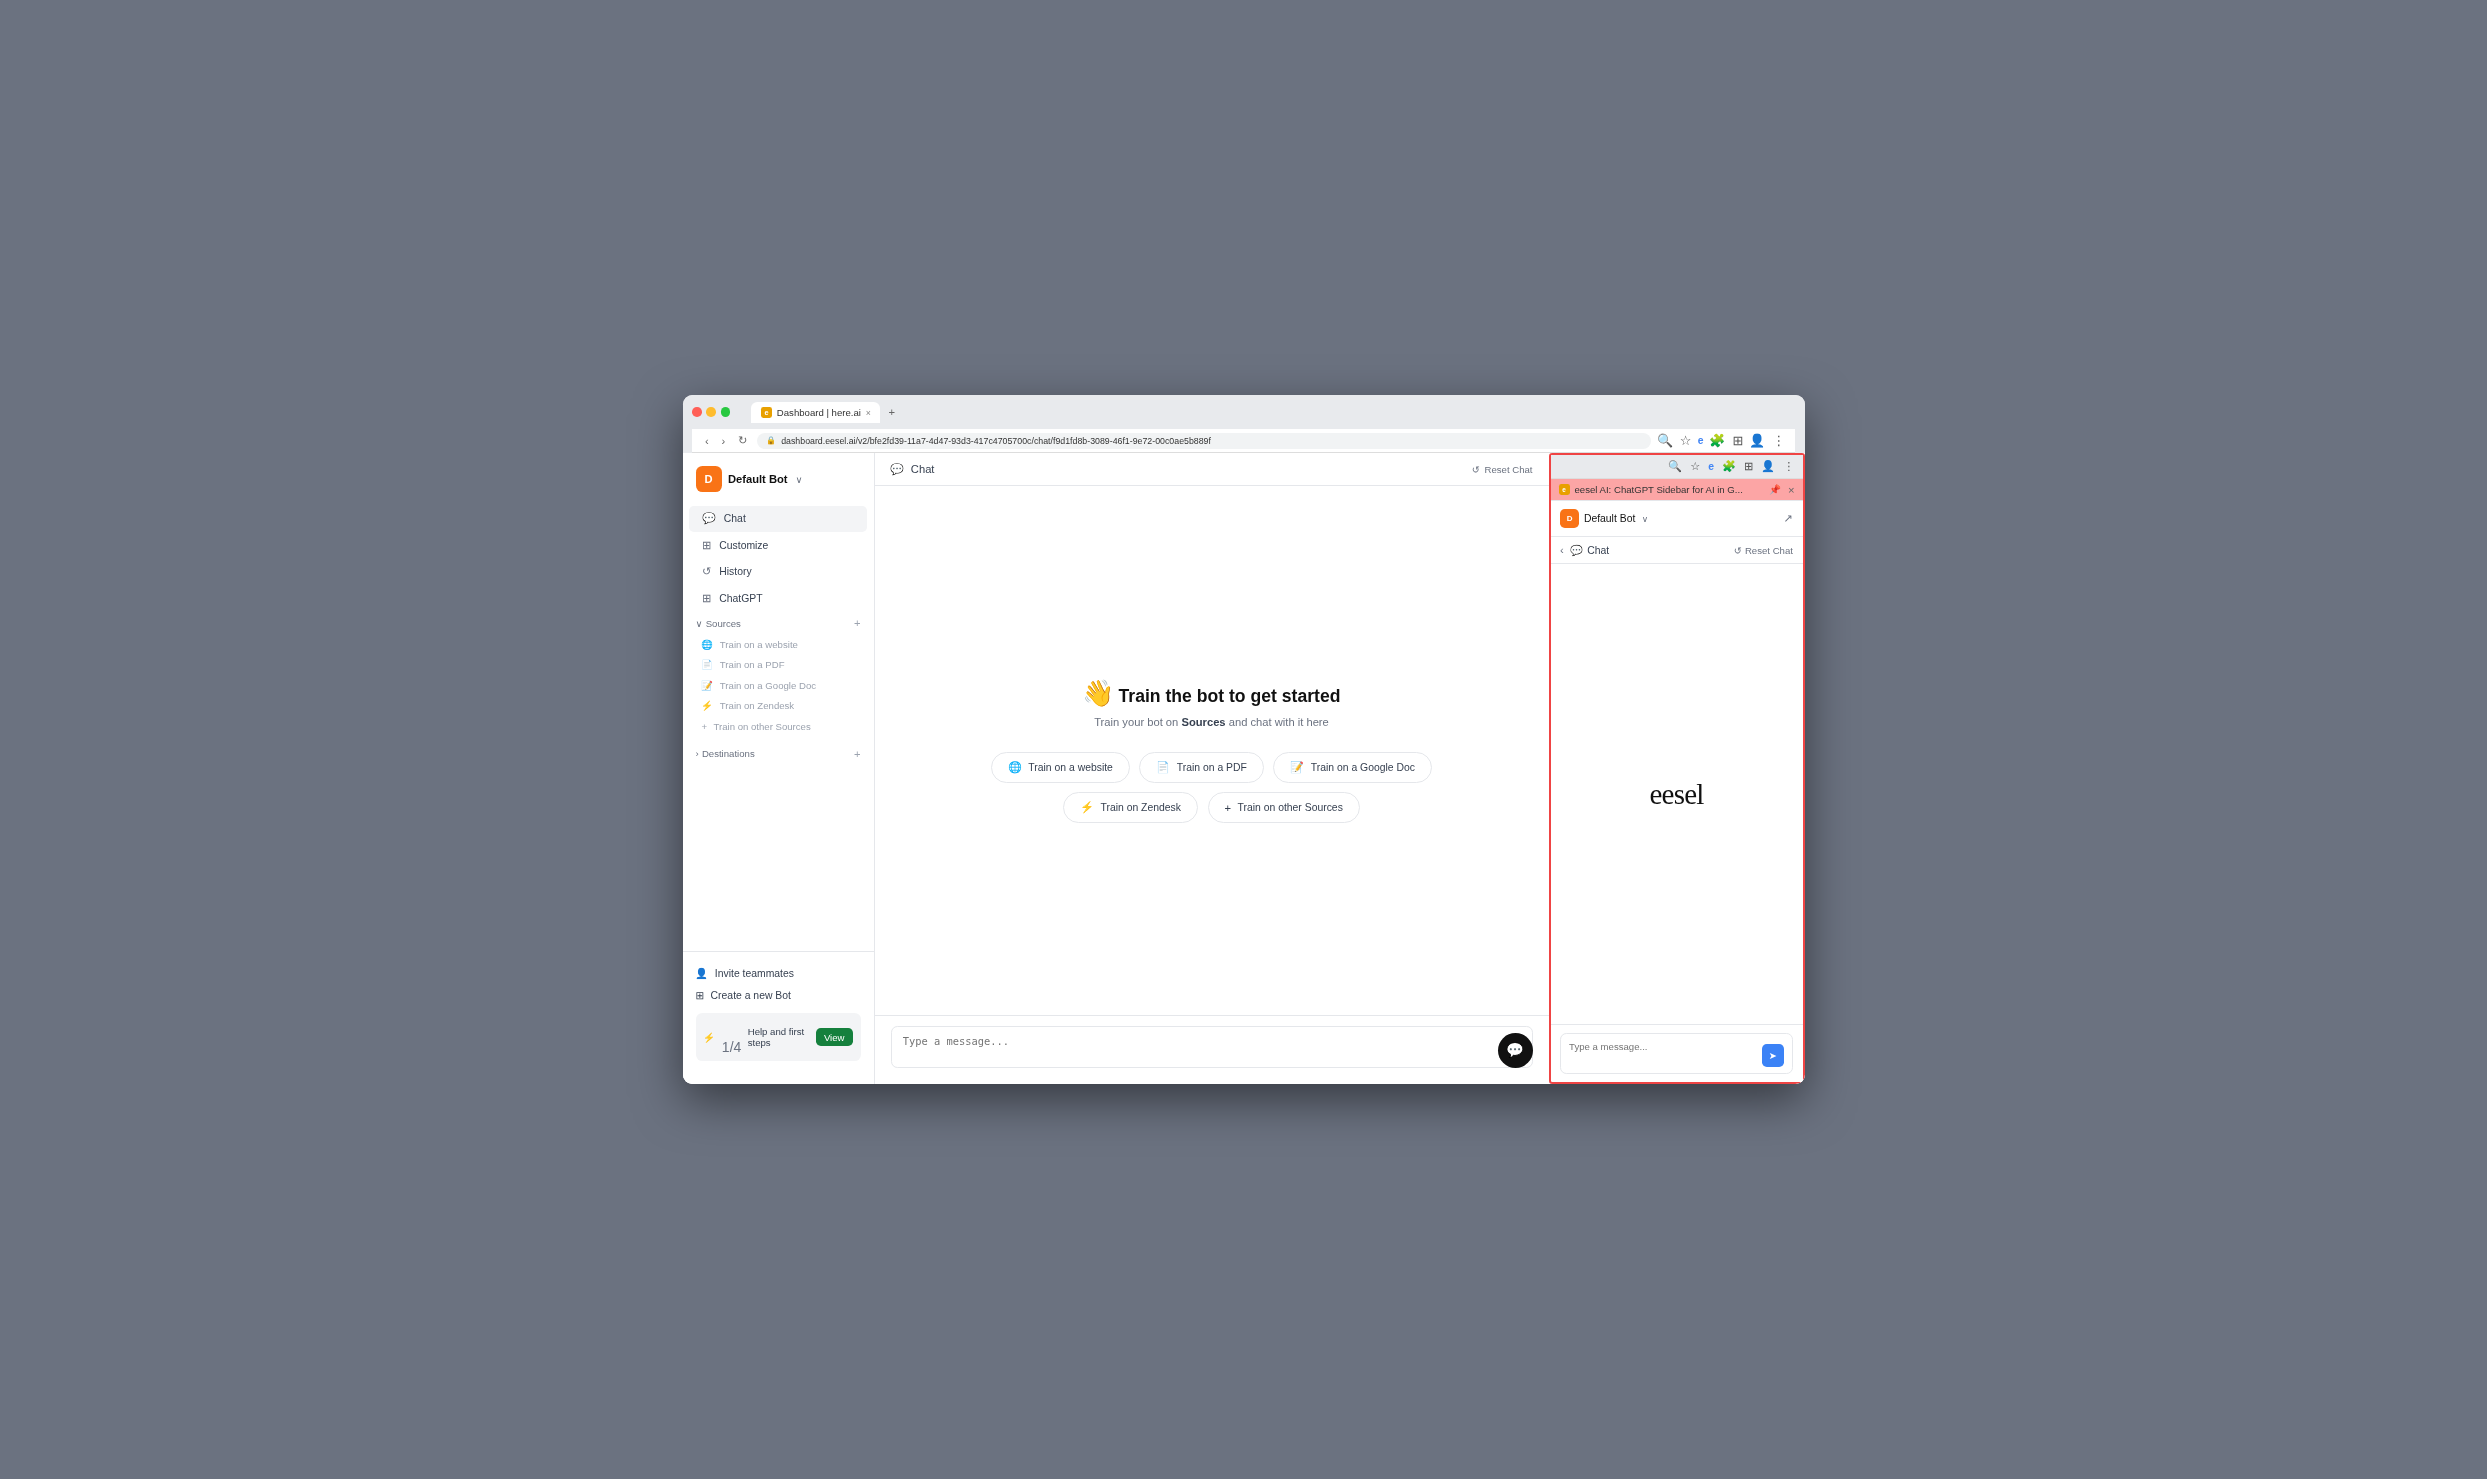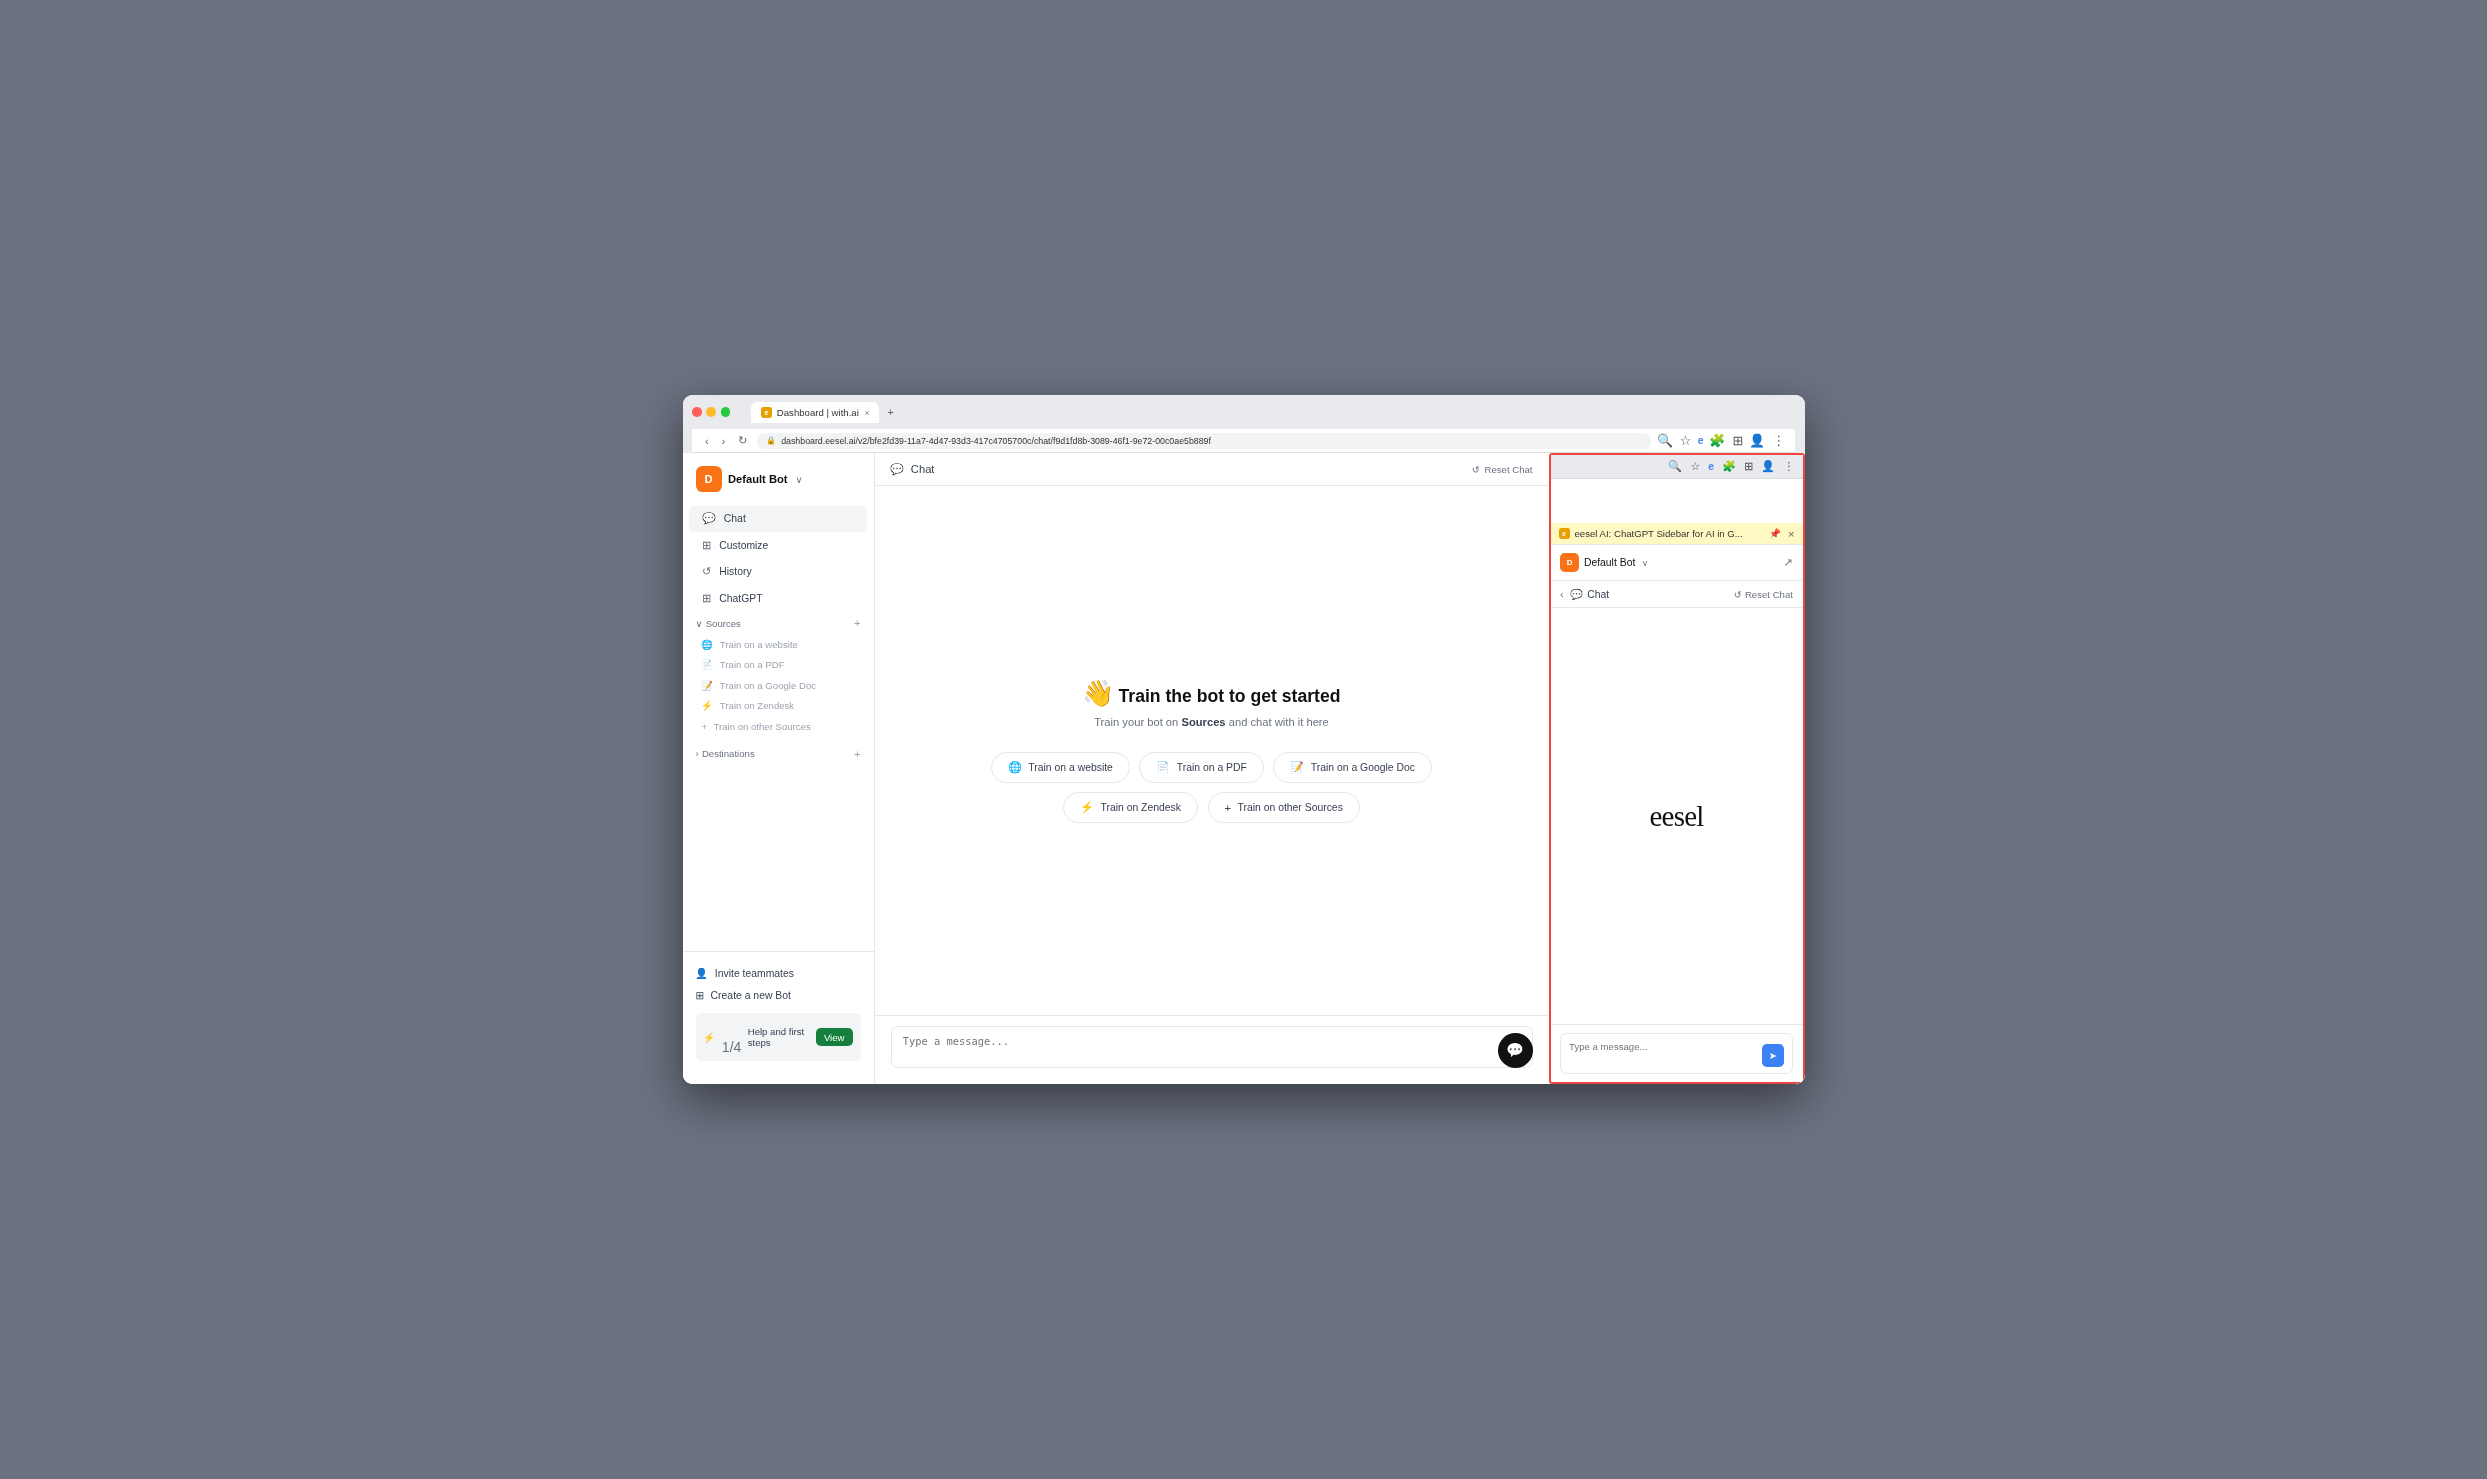--- a/index.html
+++ b/index.html
@@ -432,28 +432,27 @@
       border-bottom: 0.8px solid #ddd;
       flex-shrink: 0;
     }
 
     .ext-toolbar span {
       cursor: pointer;
     }
 
     
     .ext-tab-bar {
-      background: #fef9c3;
+      background: #fca5a5;
       padding: 4.8px 8px;
       display: flex;
       align-items: center;
       justify-content: space-between;
       border-bottom: 0.8px solid #e5e7eb;
       flex-shrink: 0;
-      margin-top: 44px;
     }
 
     .ext-tab-title {
       display: flex;
       align-items: center;
       gap: 4.8px;
       font-size: 9.6px;
       color: #333;
     }
 
@@ -620,21 +619,21 @@
   <div class="browser-chrome">
     <div class="browser-controls">
       <div class="traffic-light tl-red"></div>
       <div class="traffic-light tl-yellow"></div>
       <div class="traffic-light tl-green"></div>
       <div class="tab-bar">
         <div class="tab-active">
           <div class="tab-favicon">
             <span>e</span>
           </div>
-          <span>Dashboard | with.ai</span>
+          <span>Dashboard | here.ai</span>
           <span class="tab-close">×</span>
         </div>
         <div class="tab-new">+</div>
       </div>
     </div>
     <div class="address-bar-row">
       <span class="nav-btn">‹</span>
       <span class="nav-btn">›</span>
       <span class="nav-btn">↻</span>
       <div class="address-bar">

